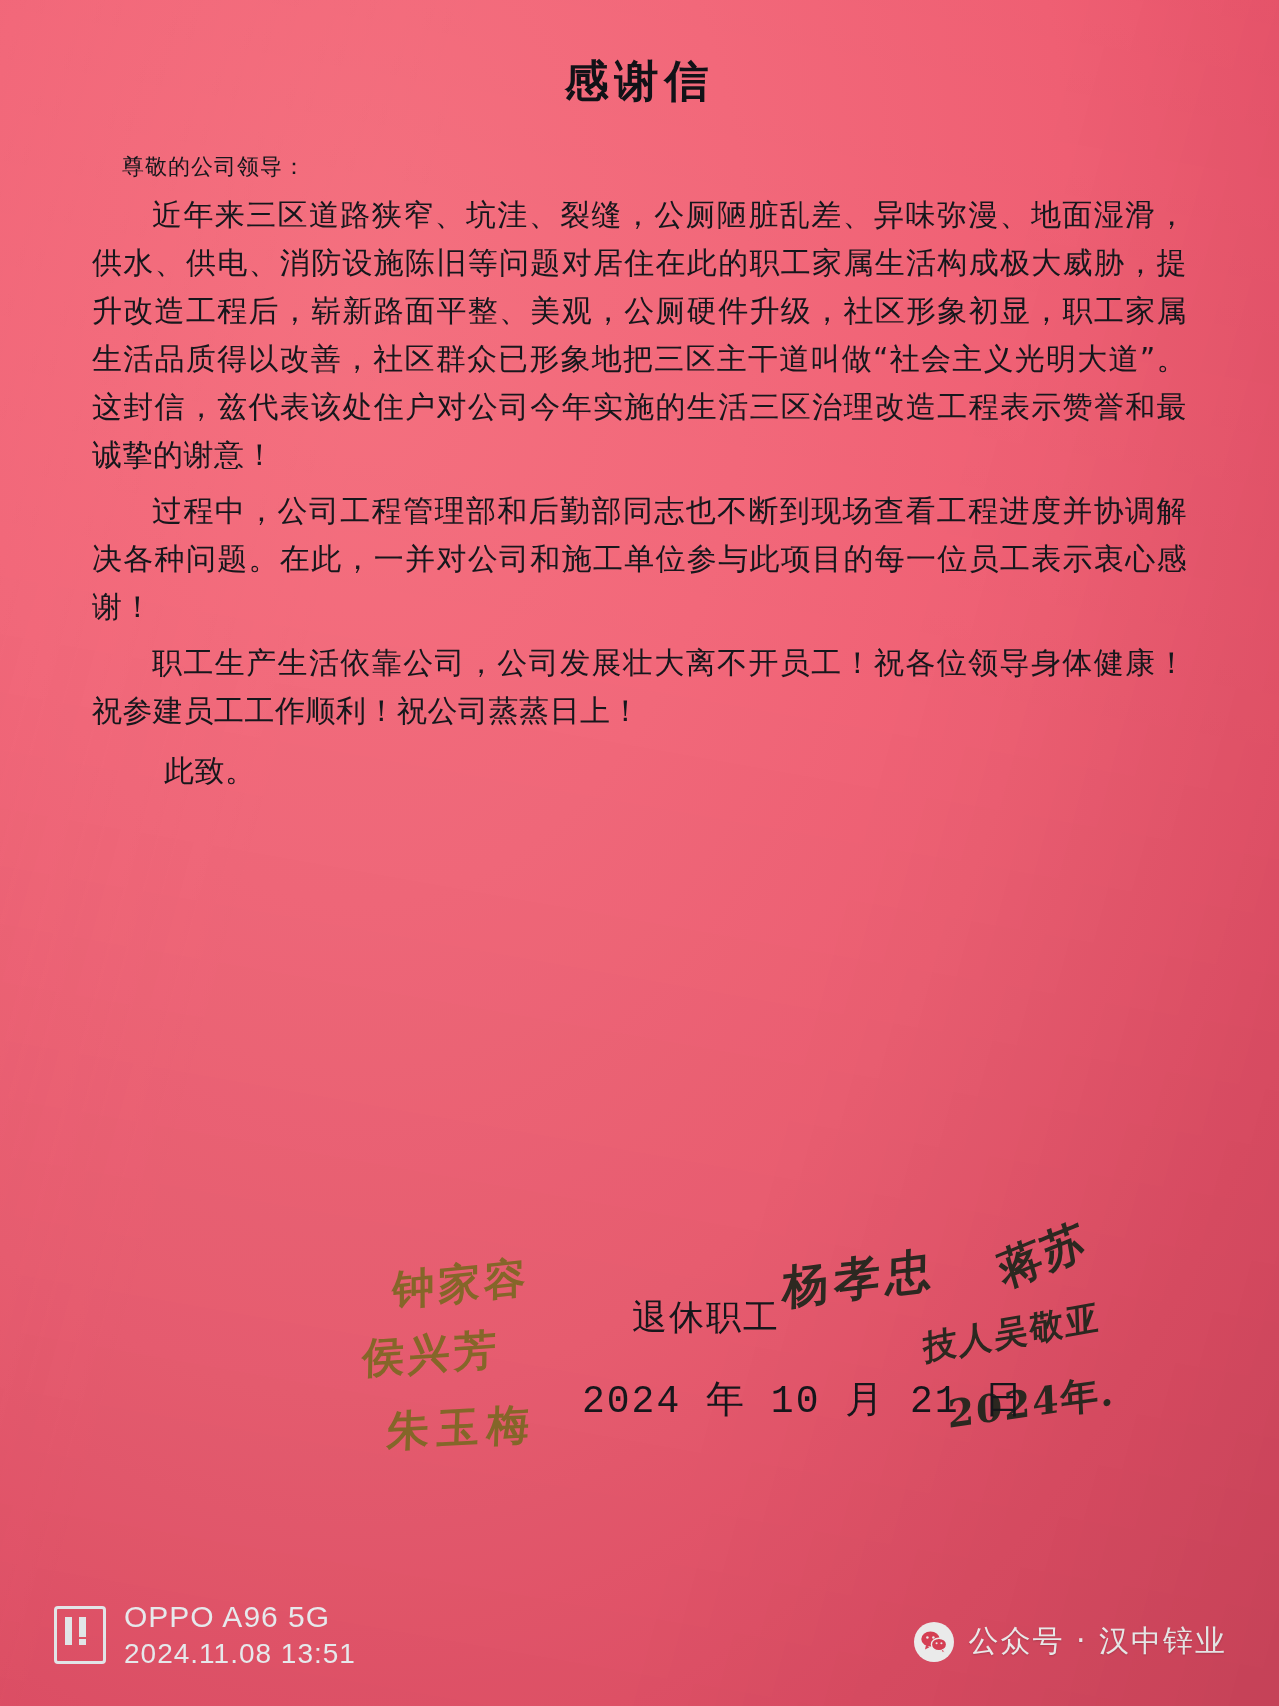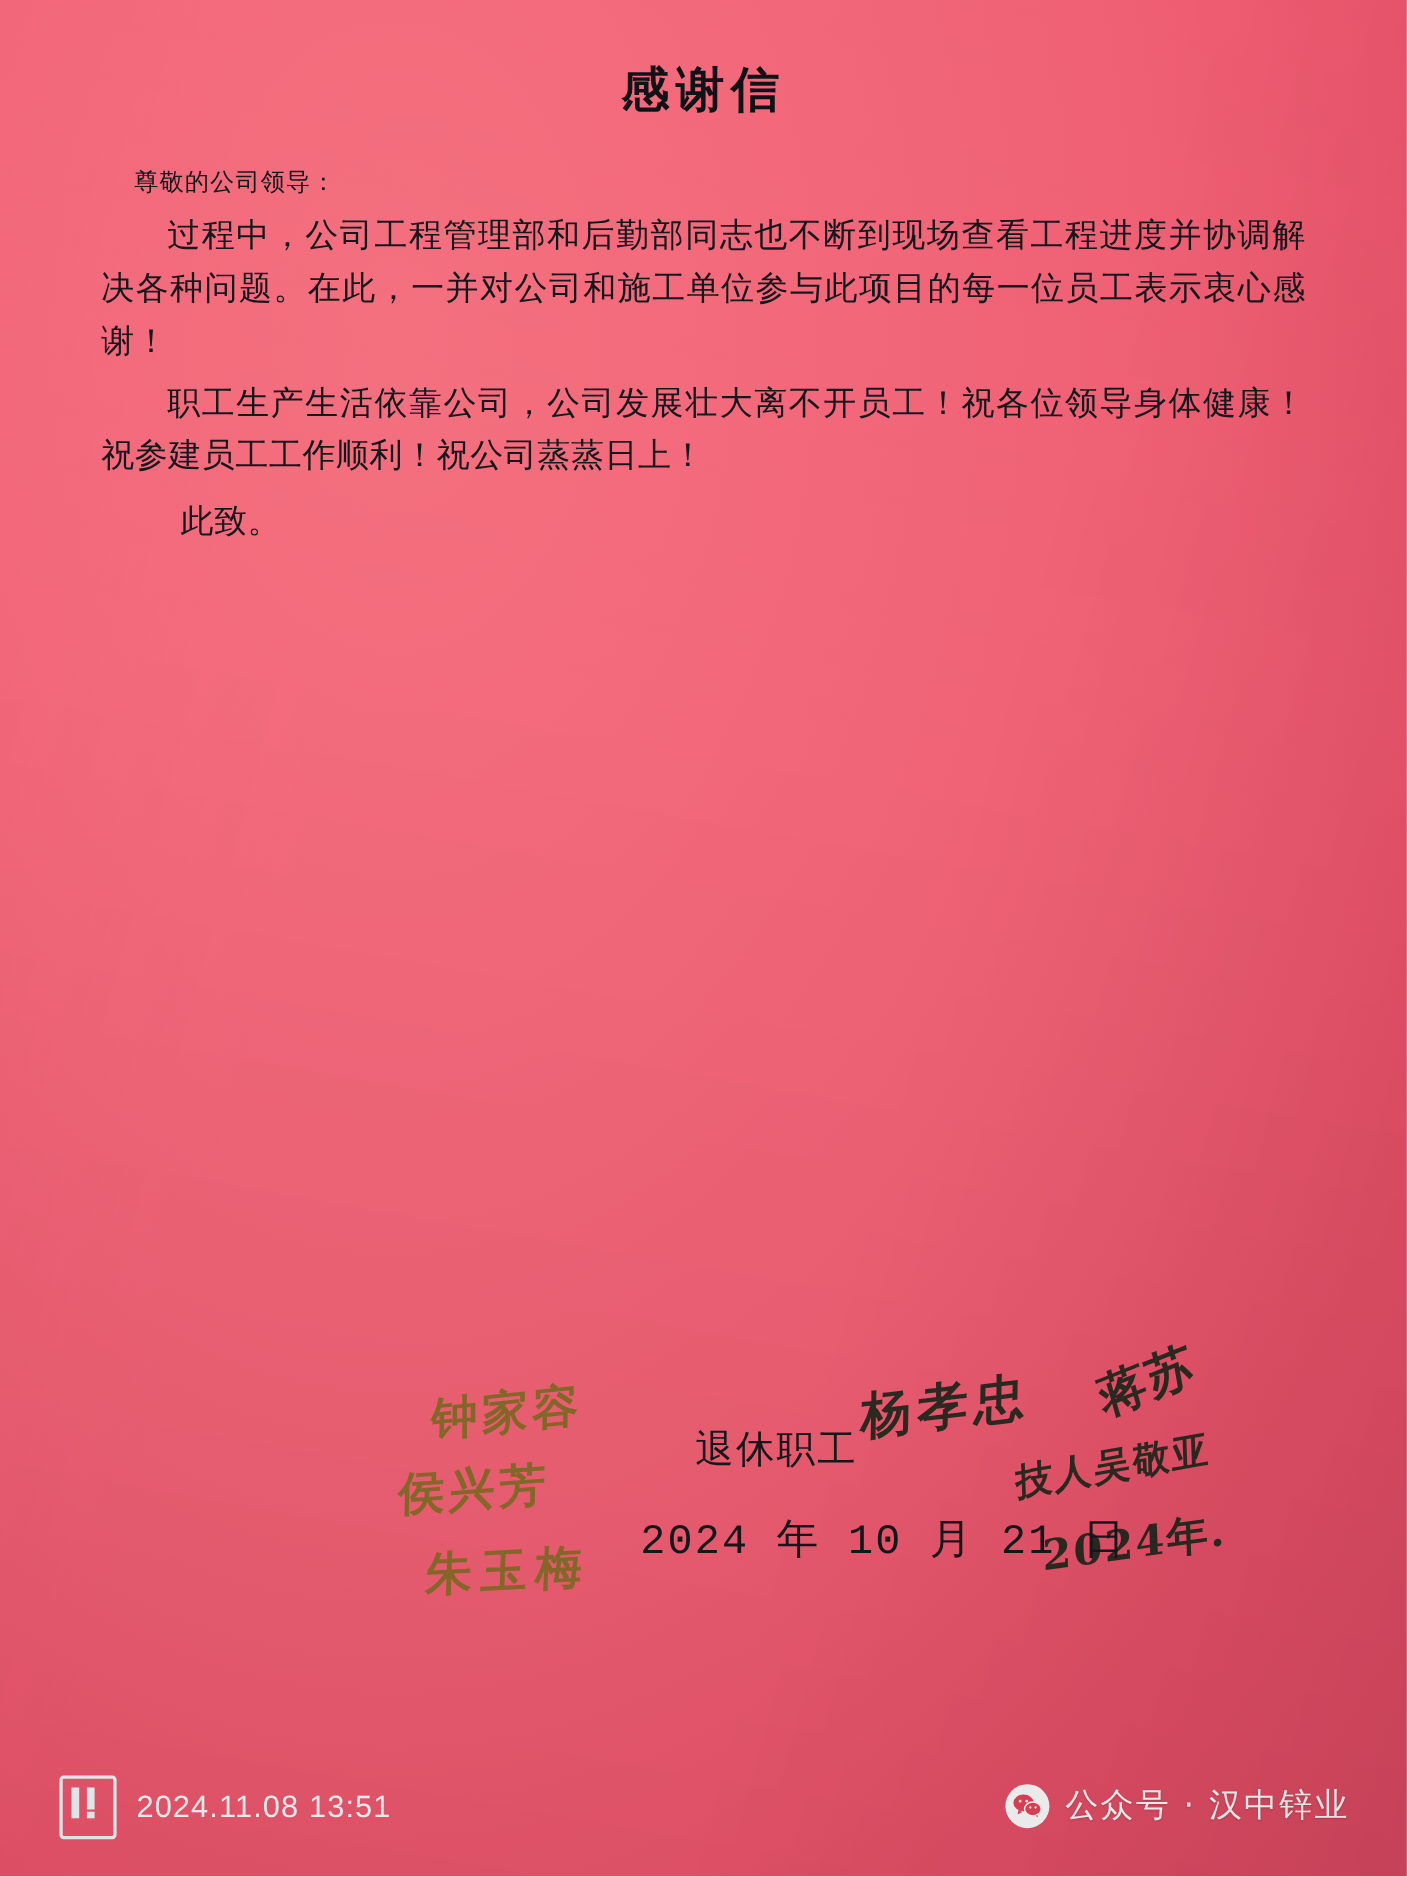--- a/index.html
+++ b/index.html
@@ -185,20 +185,21 @@
   }
 </style>
 </head>
 <body>
 
 <div class="page">
 
   <div class="letter">
     <div class="doc-title">感谢信</div>
     <div class="salutation">尊敬的公司领导：</div>
+    <p class="para">近年来三区道路狭窄、坑洼、裂缝，公厕陋脏乱差、异味弥漫、地面湿滑，供水、供电、消防设施陈旧等问题对居住在此的职工家属生活构成极大威胁，提升改造工程后，崭新路面平整、美观，公厕硬件升级，社区形象初显，职工家属生活品质得以改善，社区群众已形象地把三区主干道叫做“社会主义光明大道”。这封信，兹代表该处住户对公司今年实施的生活三区治理改造工程表示赞誉和最诚挚的谢意！</p>
     <p class="para">过程中，公司工程管理部和后勤部同志也不断到现场查看工程进度并协调解决各种问题。在此，一并对公司和施工单位参与此项目的每一位员工表示衷心感谢！</p>
     <p class="para">职工生产生活依靠公司，公司发展壮大离不开员工！祝各位领导身体健康！祝参建员工工作顺利！祝公司蒸蒸日上！</p>
     <p class="closing">此致。</p>
   </div>
 
   <div class="sign-area">
     <span class="hand ink-gold sig1">钟家容</span>
     <span class="hand ink-gold sig2">侯兴芳</span>
     <span class="hand ink-gold sig3">朱玉梅</span>
     <span class="hand ink-dark sig4">杨孝忠</span>
@@ -210,20 +211,21 @@
     <span class="date-printed">2024 年 10 月 21 日</span>
   </div>
 
   <div class="phone-watermark">
     <span class="phone-logo">
       <i class="bar1"></i>
         <i class="bar2"></i>
         <i class="bar3"></i>
     </span>
     <span class="wm-text">
+      <div class="wm-model">OPPO A96 5G</div>
       <div class="wm-time">2024.11.08 13:51</div>
     </span>
   </div>
 
   <div class="credit">
     <span class="wechat-badge">
       <svg width="28" height="24" viewBox="0 0 28 24" aria-hidden="true">
         <ellipse cx="10.5" cy="9" rx="9.2" ry="7.6" fill="#e8435a"></ellipse>
         <polygon points="6,15 5,19.5 9.4,17.2" fill="#e8435a"></polygon>
         <circle cx="7.4" cy="7.4" r="1.25" fill="#ffffff"></circle>

